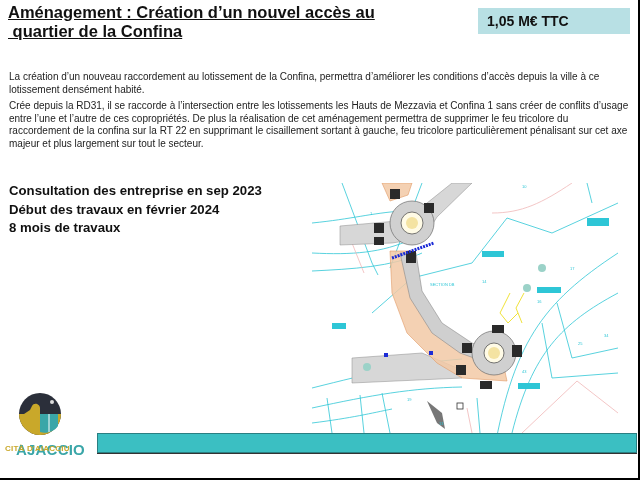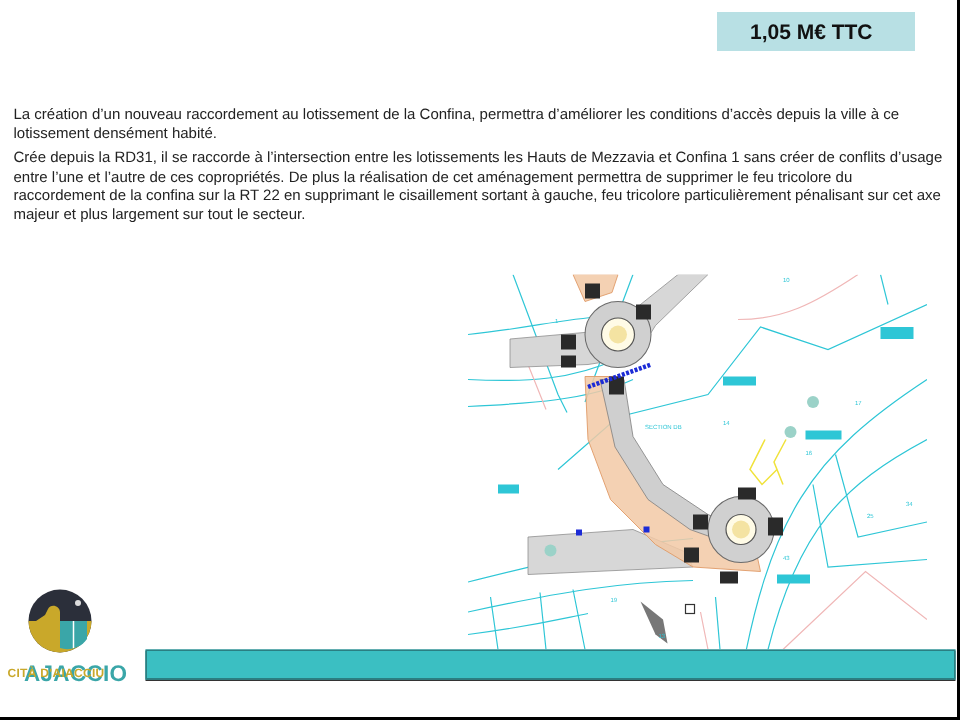--- a/index.html
+++ b/index.html
@@ -1,41 +1,50 @@
 <!DOCTYPE html>
 <html><head>
 <meta charset="utf-8">
 <style>
   html, body { margin: 0; padding: 0; }
   body { width: 640px; height: 480px; position: relative; overflow: hidden; background: #ffffff; font-family: "Liberation Sans", sans-serif; }
   .slide { position: absolute; left: 0; top: 0; width: 638px; height: 478px; background: #fff; border-right: 2px solid #000; border-bottom: 2px solid #000; }
   .title { position: absolute; left: 8px; top: 3px; width: 420px; font-size: 16.5px; font-weight: bold; color: #111; line-height: 19px; text-decoration: underline; }
-  .cost { position: absolute; left: 478px; top: 8px; width: 132px; height: 26px; background: #b8e0e4; font-size: 14px; font-weight: bold; color: #111; line-height: 26px; padding-left: 22px; box-sizing: border-box; }
+  .cost { position: absolute; left: 478px; top: 8px; width: 152px; height: 26px; background: #b8e0e4; font-size: 14px; font-weight: bold; color: #111; line-height: 26px; padding-left: 9px; box-sizing: border-box; }
   .body { position: absolute; left: 9px; top: 71px; width: 620px; font-size: 10px; color: #222; line-height: 12.6px; }
   .body p { margin: 0 0 4px 0; }
   .milestones { position: absolute; left: 9px; top: 182px; font-size: 13.2px; font-weight: bold; color: #111; line-height: 18.5px; }
   .plan { position: absolute; left: 312px; top: 183px; width: 306px; height: 250px; overflow: hidden; }
   .bar { position: absolute; left: 97px; top: 433px; width: 540px; height: 20px; background: #3bbfc2; border: 1px solid #2a7f82; box-sizing: border-box; box-shadow: 0 1px 0 #333; }
   .logo { position: absolute; left: 18px; top: 392px; width: 70px; height: 84px; }
   .logo-name { position: absolute; left: 16px; top: 441px; font-size: 15px; font-weight: bold; color: #3aa6a8; letter-spacing: 0.2px; }
   .logo-sub { position: absolute; left: 5px; top: 444px; font-size: 8px; font-weight: bold; color: #c9a82a; letter-spacing: 0.2px; }
 </style>
 </head>
 <body>
 
 <div class="slide">
 
+  <div class="title">
+    <div>Aménagement : Création d’un nouvel accès au</div>
+    <div style="white-space:pre;"> quartier de la Confina</div>
+  </div>
 
   <div class="cost">1,05 M€ TTC</div>
 
   <div class="body">
     <p>La création d’un nouveau raccordement au lotissement de la Confina, permettra d’améliorer les conditions d’accès depuis la ville à ce lotissement densément habité.</p>
     <p>Crée depuis la RD31, il se raccorde à l’intersection entre les lotissements les Hauts de Mezzavia et Confina 1 sans créer de conflits d’usage entre l’une et l’autre de ces copropriétés. De plus la réalisation de cet aménagement permettra de supprimer le feu tricolore du raccordement de la confina sur la RT 22 en supprimant le cisaillement sortant à gauche, feu tricolore particulièrement pénalisant sur cet axe majeur et plus largement sur tout le secteur.</p>
   </div>
 
+  <div class="milestones">
+    <div>Consultation des entreprise en sep 2023</div>
+    <div>Début des travaux en février 2024</div>
+    <div>8 mois de travaux</div>
+  </div>
 
   <div class="plan">
     <svg width="306" height="250" viewBox="0 0 306 250" xmlns="http://www.w3.org/2000/svg">
 
       <g stroke="#2ec6d6" stroke-width="0.8" fill="none">
         <path d="M0 40 C40 36 60 30 90 28 M0 70 C40 72 70 70 100 56 M0 88 C40 86 80 84 110 70"></path>
         <path d="M30 0 L60 80 L66 92"></path>
         <path d="M78 85 L110 0"></path>
         <path d="M60 130 L100 95 L160 80 L195 35 L240 50 L306 20"></path>
         <path d="M180 280 C200 160 230 120 306 70"></path>

